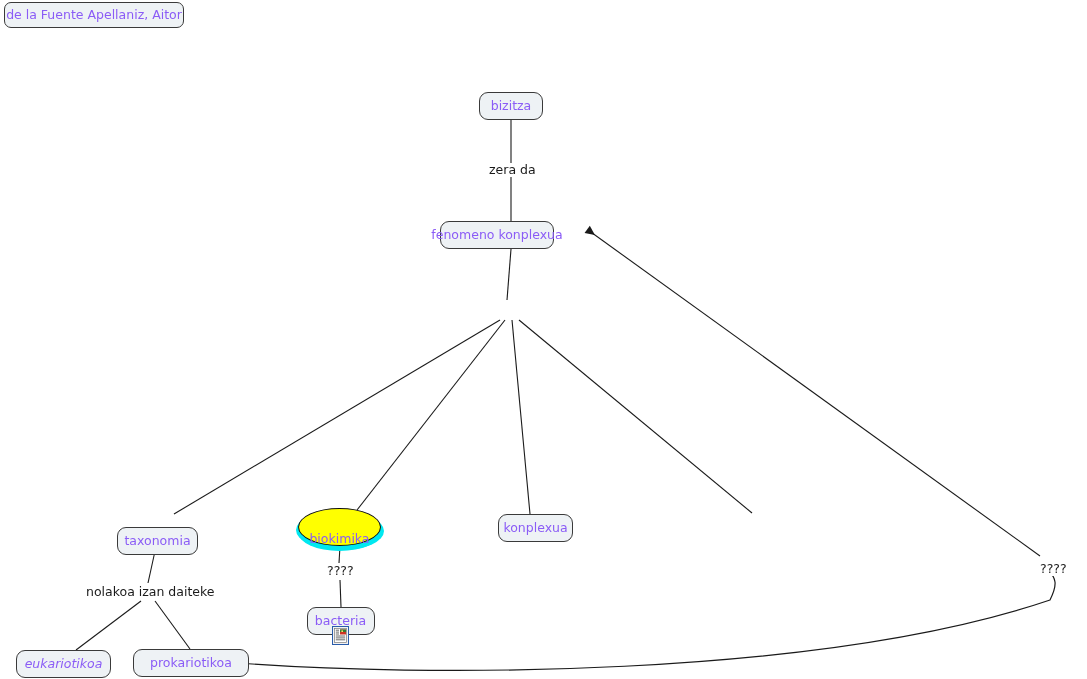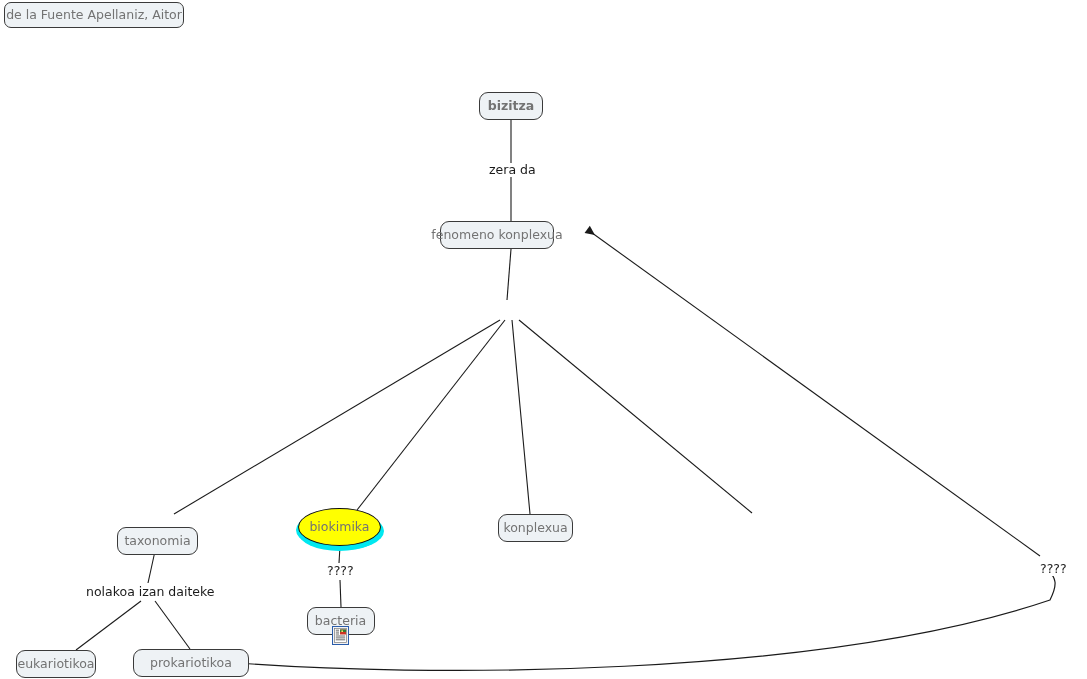--- a/index.html
+++ b/index.html
@@ -27,21 +27,21 @@
     height: 679px;
     pointer-events: none;
   }
   .node {
     position: absolute;
     box-sizing: border-box;
     background: #eef2f5;
     border: 1px solid #3a3a3a;
     border-radius: 9px;
     font-size: 12.5px;
-    color: #737373;
+    color: #8b5cf6;
     display: flex;
     align-items: center;
     justify-content: center;
     white-space: nowrap;
     padding: 0 9px;
     height: 28px;
     line-height: 1;
   }
   .node.author {
     border-radius: 7px;
@@ -101,33 +101,33 @@
     <line x1="340" y1="580" x2="341" y2="607" stroke="#1a1a1a" stroke-width="1.1"></line>
 
     <path d="M226,662 C420,678 820,678 1050,600 C1058,584 1056,578 1048,570" fill="none" stroke="#1a1a1a" stroke-width="1.2"></path>
     <line x1="1040" y1="556" x2="588" y2="230" stroke="#1a1a1a" stroke-width="1.1" marker-end="url(#arrow)"></line>
   </svg>
 
   <div class="node author" style="left:4px; top:2px; width:180px;">
     <span>de la Fuente Apellaniz, Aitor</span>
   </div>
 
-  <div class="node" style="left:479px; top:92px; width:64px;font-weight:bold;">
+  <div class="node" style="left:479px; top:92px; width:64px;">
     <span>bizitza</span>
   </div>
 
   <div class="node" style="left:440px; top:221px; width:114px;">
     <span>fenomeno konplexua</span>
   </div>
 
   <div class="node" style="left:117px; top:527px; width:81px;">
     <span>taxonomia</span>
   </div>
 
-  <div class="node selected" style="left:298px; top:508px; width:83px; height:38px;">
+  <div class="node selected" style="left:298px; top:508px; width:83px; height:38px;align-items:flex-end;">
     <span>biokimika</span>
   </div>
 
   <div class="node" style="left:498px; top:514px; width:75px;">
     <span>konplexua</span>
   </div>
 
 
   <div class="node" style="left:307px; top:607px; width:68px;padding-left:8px;">
     <span>bacteria</span>
@@ -142,21 +142,21 @@
     <g stroke="#444444" stroke-width="0.8">
       <line x1="3.8" y1="4.2" x2="7" y2="4.2"></line>
       <line x1="3.8" y1="6.1" x2="7" y2="6.1"></line>
       <line x1="3.8" y1="8" x2="7" y2="8"></line>
       <line x1="3.8" y1="10" x2="13.2" y2="10"></line>
       <line x1="3.8" y1="11.9" x2="13.2" y2="11.9"></line>
       <line x1="3.8" y1="13.8" x2="13.2" y2="13.8"></line>
     </g>
   </svg>
 
-  <div class="node" style="left:16px; top:650px; width:80px;">
+  <div class="node" style="left:16px; top:650px; width:95px;font-style:italic;">
     <span>eukariotikoa</span>
   </div>
 
   <div class="node" style="left:133px; top:649px; width:116px;">
     <span>prokariotikoa</span>
   </div>
 
   <div class="edge-label" style="left:486px; top:163px;text-align:center;">
     <span>zera da</span>
   </div>

